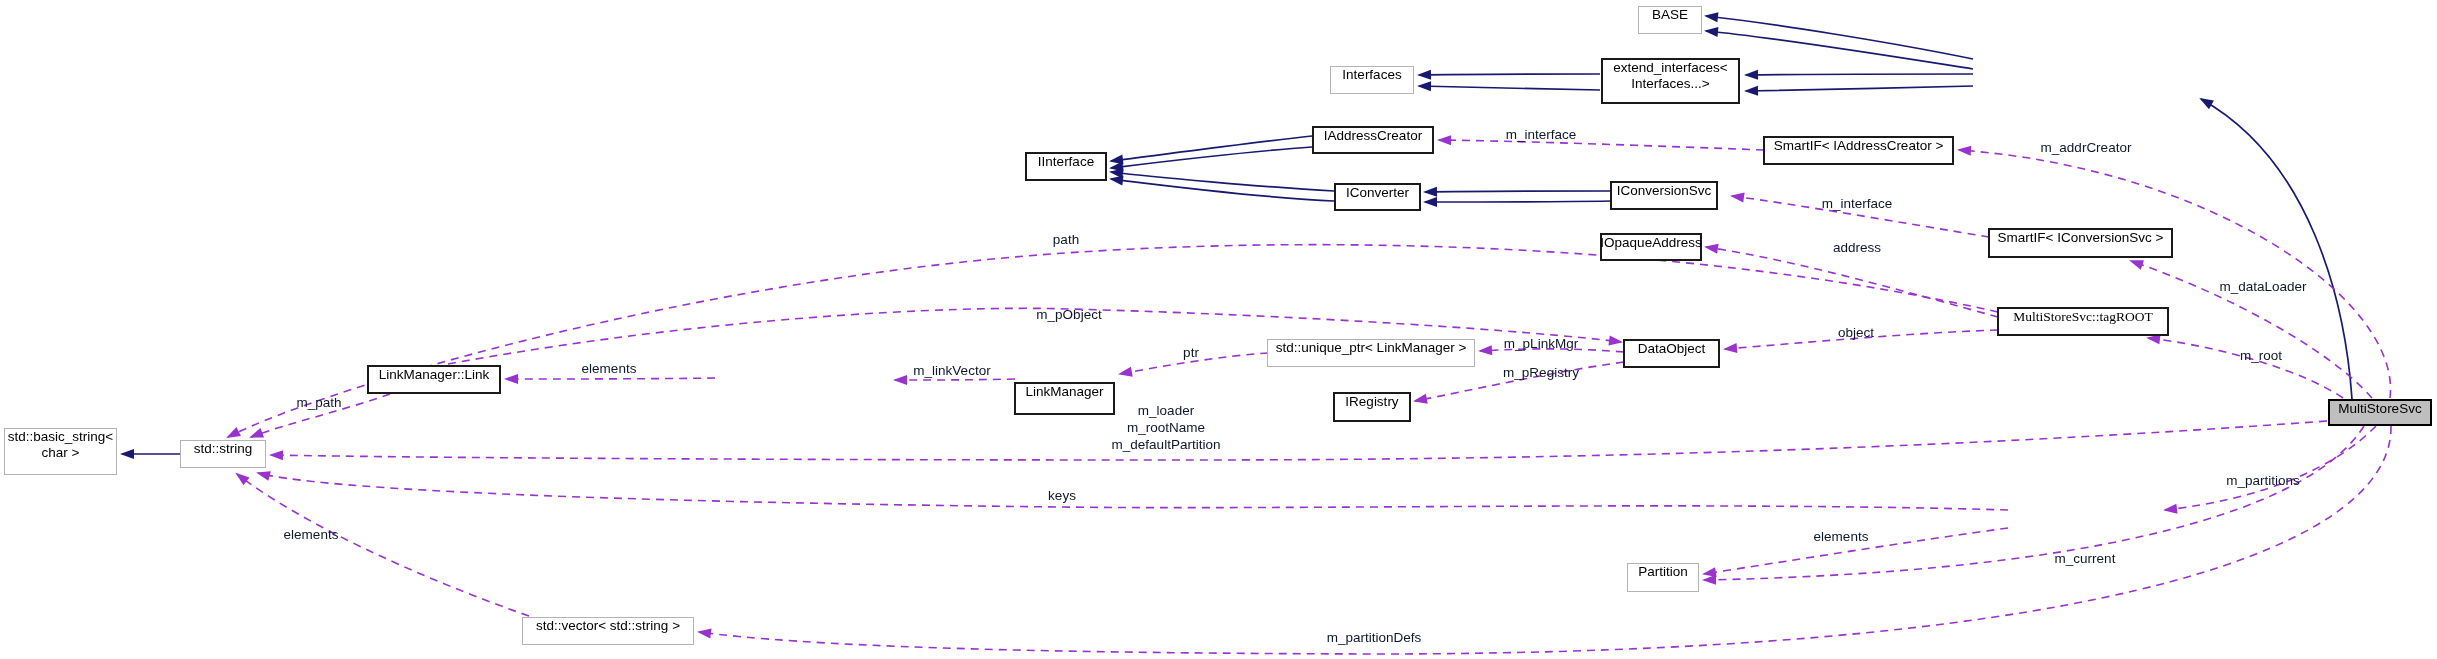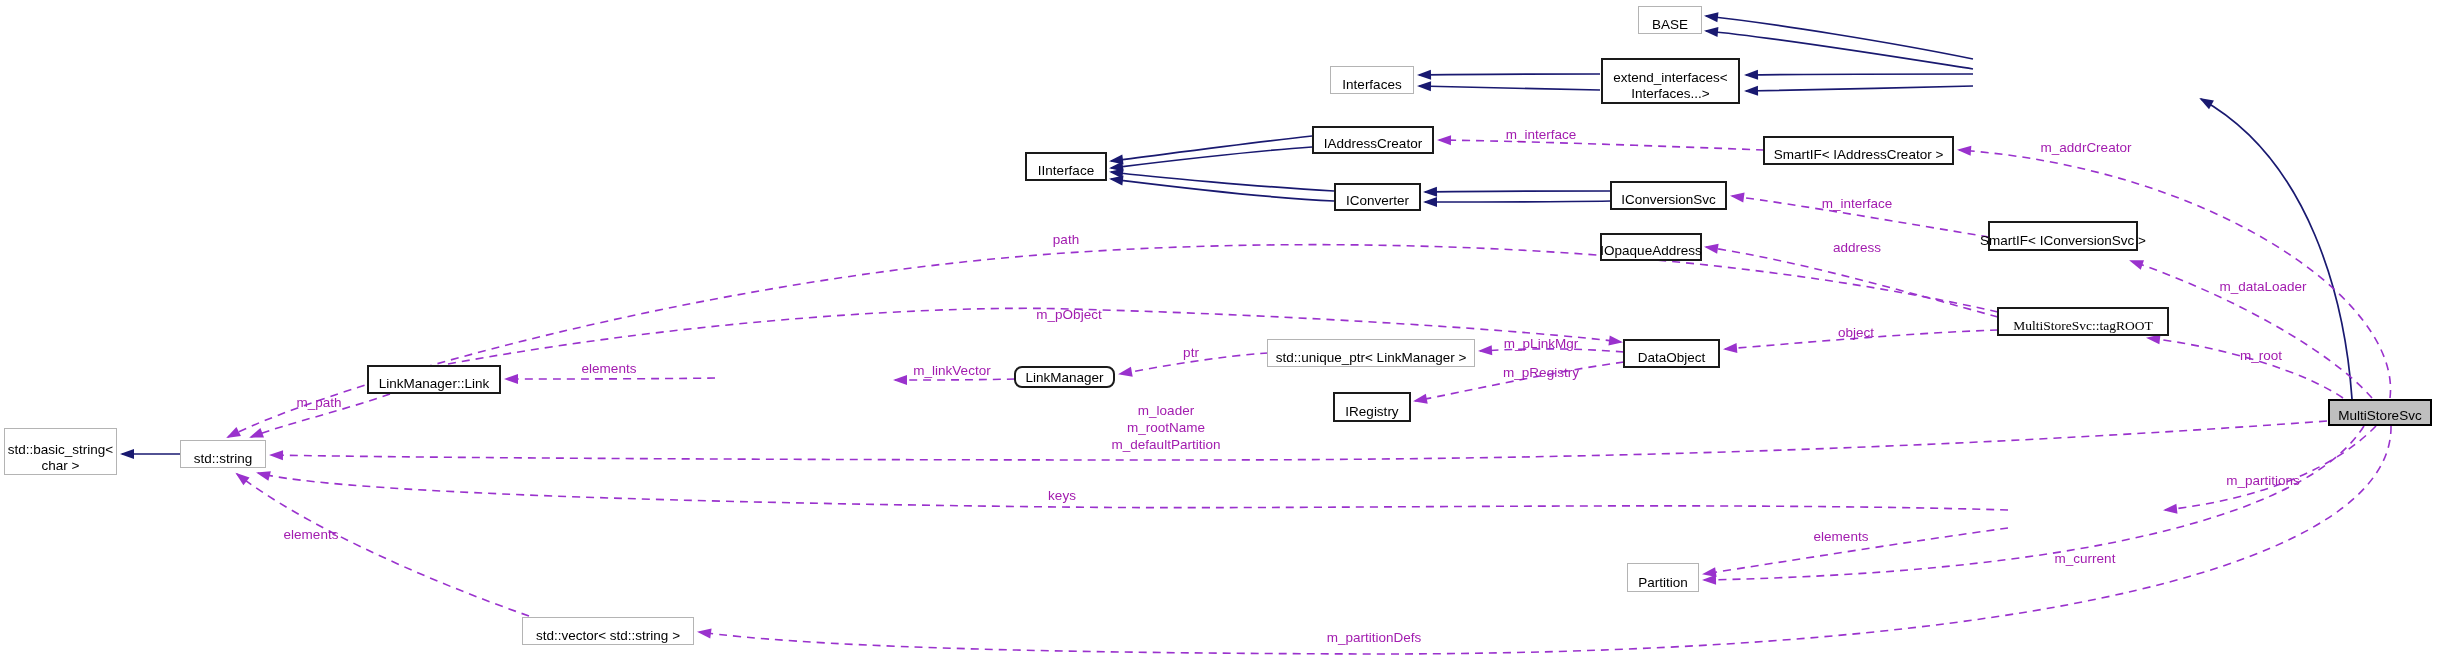--- a/index.html
+++ b/index.html
@@ -3,30 +3,30 @@
 <meta charset="utf-8">
 <style>
   html,body{margin:0;padding:0;background:#ffffff;}
   .canvas{
     position:relative;width:2437px;height:659px;background:#ffffff;
     font-family:"Liberation Sans", sans-serif;color:#000;overflow:hidden;
   }
   svg.edges{position:absolute;left:0;top:0;width:2437px;height:659px;}
   .node{
     position:absolute;background:#ffffff;border:1px solid #b4b4b4;
-    display:flex;flex-direction:column;align-items:center;justify-content:flex-end;
+    display:flex;flex-direction:column;align-items:center;justify-content:flex-start;
     font-size:13.5px;line-height:16px;text-align:center;box-sizing:border-box;
     white-space:nowrap;z-index:2;
   }
   .node.black{border:2px solid #1a1a1a;}
   .node.main{border:2px solid #000;background:#bfbfbf;}
   .node .nl{display:block;}
   .node.tall .nl{line-height:19px;}
   .elabel{
-    position:absolute;font-size:13.5px;color:#a21caf;transform:translateX(-50%);
+    position:absolute;font-size:13.5px;color:#0f172a;transform:translateX(-50%);
     white-space:nowrap;z-index:3;text-align:center;line-height:17px;
   }
 </style>
 </head>
 <body>
 
 <div class="canvas">
 
   <svg class="edges" viewBox="0 0 2437 659">
     <defs>
@@ -104,29 +104,29 @@
     </div>
 
   <div class="node black" style="left:1763px;top:136px;width:191px;height:29px;">
       <span class="nl">SmartIF&lt; IAddressCreator &gt;</span>
     </div>
 
   <div class="node black" style="left:1334px;top:183px;width:87px;height:28px;">
       <span class="nl">IConverter</span>
     </div>
 
-  <div class="node black" style="left:1610px;top:181px;width:117px;height:29px;">
+  <div class="node black" style="left:1610px;top:181px;width:108px;height:29px;">
       <span class="nl">IConversionSvc</span>
     </div>
 
   <div class="node black" style="left:1600px;top:233px;width:102px;height:28px;">
       <span class="nl">IOpaqueAddress</span>
     </div>
 
-  <div class="node black" style="left:1988px;top:221px;width:150px;height:30px;">
+  <div class="node black" style="left:1988px;top:228px;width:185px;height:30px;">
       <span class="nl">SmartIF&lt; IConversionSvc &gt;</span>
     </div>
 
   <div class="node black" style="left:1997px;top:307px;width:172px;height:29px;font-family:Liberation Serif, serif;">
       <span class="nl">MultiStoreSvc::tagROOT</span>
     </div>
 
   <div class="node main" style="left:2328px;top:399px;width:104px;height:27px;">
       <span class="nl">MultiStoreSvc</span>
     </div>
@@ -136,21 +136,21 @@
     </div>
 
   <div class="node" style="left:1267px;top:339px;width:208px;height:28px;">
       <span class="nl">std::unique_ptr&lt; LinkManager &gt;</span>
     </div>
 
   <div class="node black" style="left:1333px;top:392px;width:78px;height:30px;">
       <span class="nl">IRegistry</span>
     </div>
 
-  <div class="node black" style="left:1014px;top:366px;width:101px;height:22px;border-radius:8px;">
+  <div class="node black" style="left:1014px;top:382px;width:101px;height:33px;">
       <span class="nl">LinkManager</span>
     </div>
 
 
   <div class="node black" style="left:367px;top:365px;width:134px;height:29px;">
       <span class="nl">LinkManager::Link</span>
     </div>
 
   <div class="node" style="left:4px;top:428px;width:113px;height:47px;">
     <span class="nl">std::basic_string&lt;</span>

